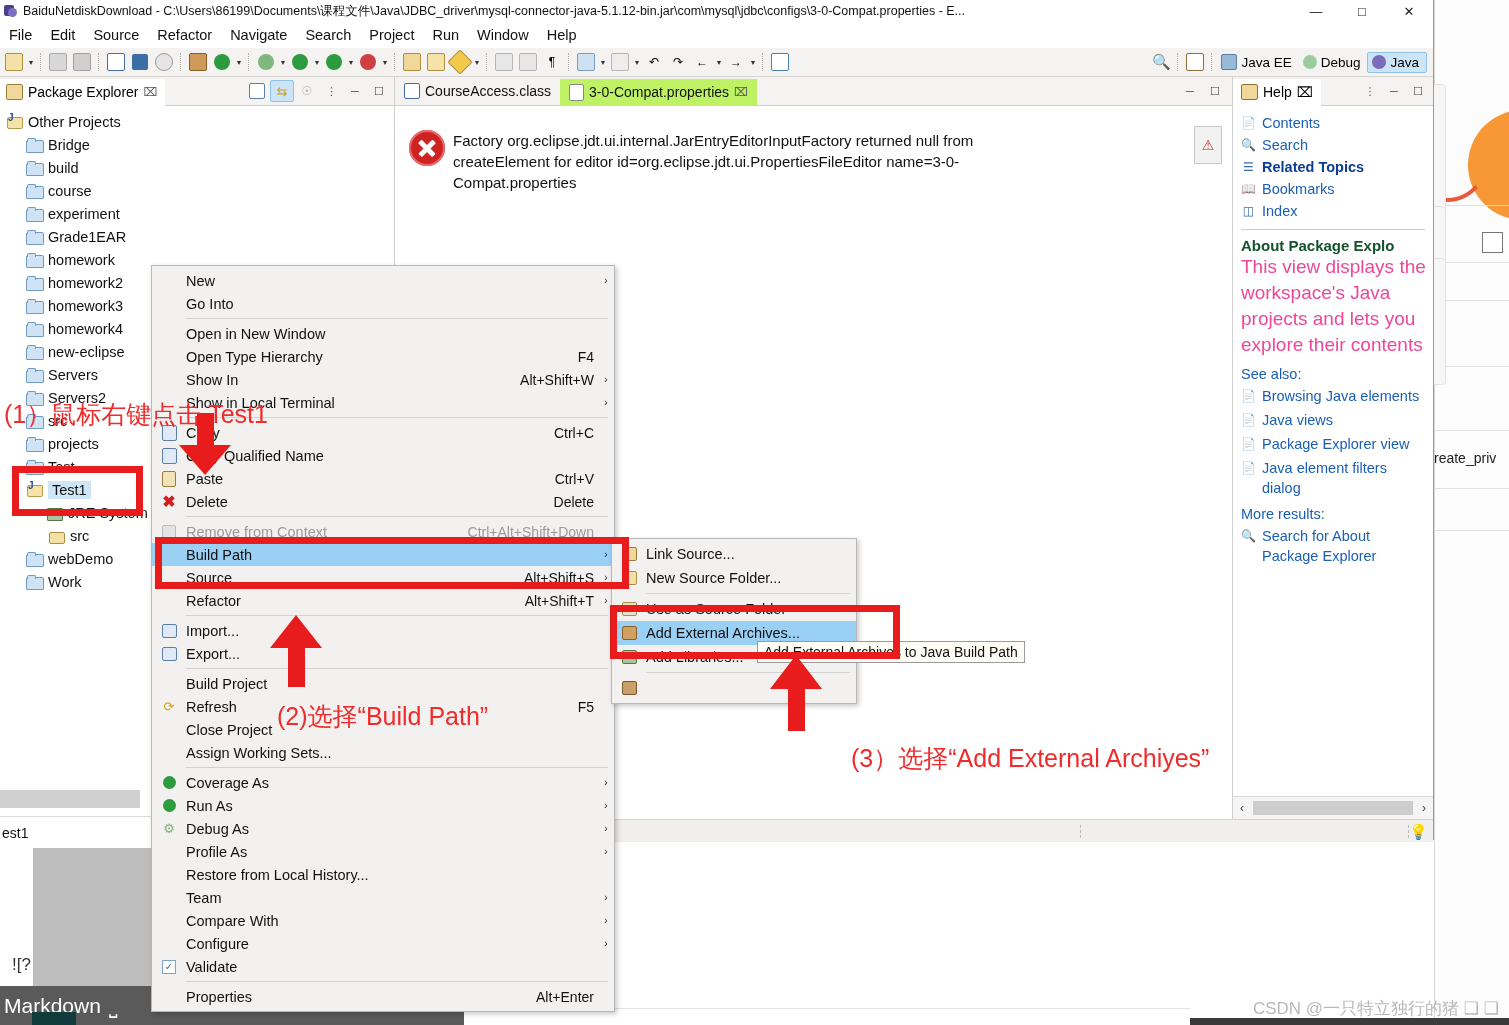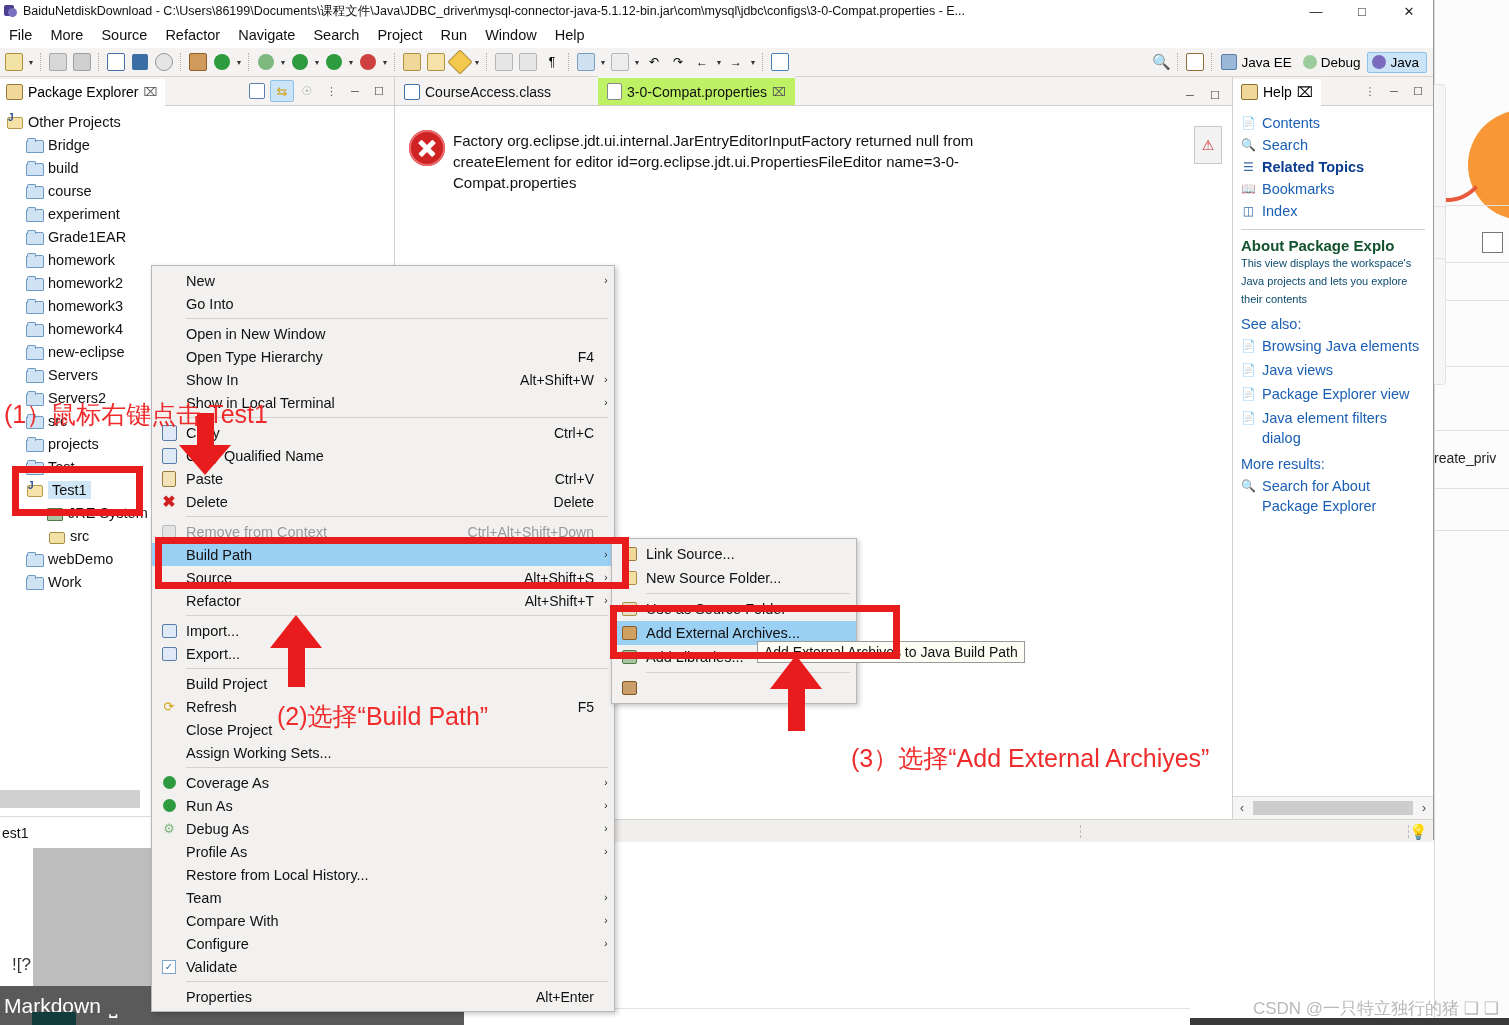--- a/index.html
+++ b/index.html
@@ -66,21 +66,21 @@
   .jproj{width:17px;height:15px;margin-right:5px;position:relative;flex:none;}
   .jproj:before{content:"";position:absolute;left:1px;top:3px;width:14px;height:10px;background:#f5e2a8;border:1px solid #b89a48;border-radius:2px;}
   .jproj:after{content:"J";position:absolute;left:2px;top:-2px;font-size:10px;color:#2b4f8f;font-weight:bold;}
   .srcpkg{width:17px;height:14px;margin-right:5px;position:relative;flex:none;}
   .srcpkg:before{content:"";position:absolute;left:1px;top:3px;width:14px;height:10px;background:#f3e0a5;border:1px solid #a98f44;border-radius:2px;}
   .jrelib{width:17px;height:14px;margin-right:5px;position:relative;flex:none;}
   .jrelib:before{content:"";position:absolute;left:1px;top:2px;width:14px;height:11px;background:#a8c4a0;border:1px solid #4f7a45;border-radius:1px;}
 
   
   #editor-col{flex:1;display:flex;flex-direction:column;background:#fff;}
-  #editor-tabrow{height:28px;display:flex;align-items:flex-end;background:#f4f3f1;border-bottom:1px solid #d0cec9;gap:38px;}
+  #editor-tabrow{height:28px;display:flex;align-items:center;background:#f4f3f1;border-bottom:1px solid #d0cec9;}
   .etab{display:flex;align-items:center;gap:5px;height:27px;padding:0 9px;font-size:14px;color:#111;}
   .etab.active{background:#bef264;border-top:2px solid #f4f3f1;}
   .etab .x{font-size:12px;color:#555;}
   #editor-tools{margin-left:auto;display:flex;gap:3px;padding-right:6px;}
   #editor-body{flex:1;background:#fff;position:relative;padding:24px 0 0 0;}
   #err-row{display:flex;gap:8px;padding-left:14px;}
   #err-icon{width:36px;height:36px;border-radius:50%;background:#cf2222;position:relative;flex:none;box-shadow:inset 0 0 0 2px #e96a6a;}
   #err-icon:before,#err-icon:after{content:"";position:absolute;left:8px;top:16px;width:20px;height:4.5px;background:#fff;border-radius:1px;}
   #err-icon:before{transform:rotate(45deg);}
   #err-icon:after{transform:rotate(-45deg);}
@@ -91,21 +91,21 @@
   #help-panel{width:200px;display:flex;flex-direction:column;background:#fff;border-left:1px solid #cfcfcf;}
   #help-tabrow{height:28px;display:flex;align-items:center;background:#f4f3f1;border-bottom:1px solid #d0cec9;}
   #help-tab{display:flex;align-items:center;gap:5px;height:27px;padding:0 8px;background:#fff;border-top:2px solid #f4f3f1;font-size:14px;}
   #help-tools{margin-left:auto;display:flex;gap:2px;padding-right:4px;}
   #help-body{flex:1;padding:6px 6px 0 8px;overflow:hidden;}
   .hlink{display:flex;align-items:flex-start;gap:6px;color:#1a5fb4;font-size:14.5px;line-height:22px;}
   .hlink .gl{width:15px;flex:none;text-align:center;font-size:12px;}
   .hbold{font-weight:bold;color:#0b3d91;}
   #help-sep{border-top:1px solid #cfcfcf;margin:7px 2px 7px 0;}
   .htitle{font-weight:bold;font-size:15px;color:#14532d;white-space:nowrap;}
-  .hpara{font-size:11px;line-height:18px;color:#0c4a6e;}
+  .hpara{font-size:19px;line-height:26px;color:#ec4899;}
   .hsub{color:#1a5fb4;font-size:14.5px;margin-top:8px;}
   #help-scroll{height:22px;border-top:1px solid #d8d8d8;display:flex;align-items:center;background:#f5f5f5;}
   #help-scroll .ar{width:18px;text-align:center;font-size:12px;color:#444;}
   #help-scroll .thumb{flex:1;height:14px;background:#cdcdcd;margin:0 2px;}
 
   
   #statusbar{height:22px;background:#f0efed;border-top:1px solid #d7d4d0;display:flex;align-items:center;}
   .sbsep{border-left:1px dashed #b9b9b9;height:13px;}
   #sb-bulb{margin-left:auto;margin-right:8px;width:16px;height:16px;}
 
@@ -200,21 +200,21 @@
         <div class="c2"></div>
       </div>
     <div id="title-text">BaiduNetdiskDownload - C:\Users\86199\Documents\课程文件\Java\JDBC_driver\mysql-connector-java-5.1.12-bin.jar\com\mysql\jdbc\configs\3-0-Compat.properties - E...</div>
     <div class="wbtn">—</div>
     <div class="wbtn">□</div>
     <div class="wbtn" id="win-close">✕</div>
   </div>
 
   <div id="menubar">
     <div class="menuitem">File</div>
-    <div class="menuitem">More</div>
+    <div class="menuitem">Edit</div>
     <div class="menuitem">Source</div>
     <div class="menuitem">Refactor</div>
     <div class="menuitem">Navigate</div>
     <div class="menuitem">Search</div>
     <div class="menuitem">Project</div>
     <div class="menuitem">Run</div>
     <div class="menuitem">Window</div>
     <div class="menuitem">Help</div>
   </div>
 

